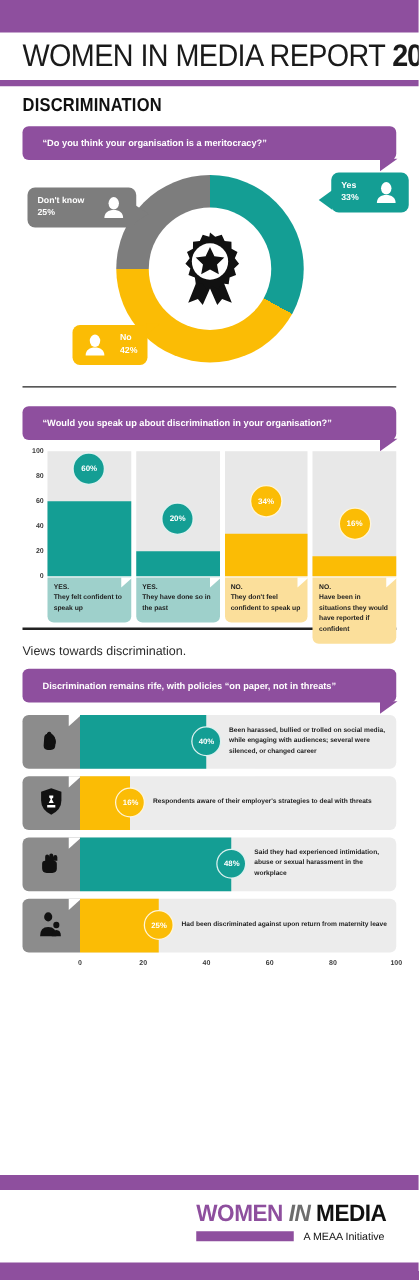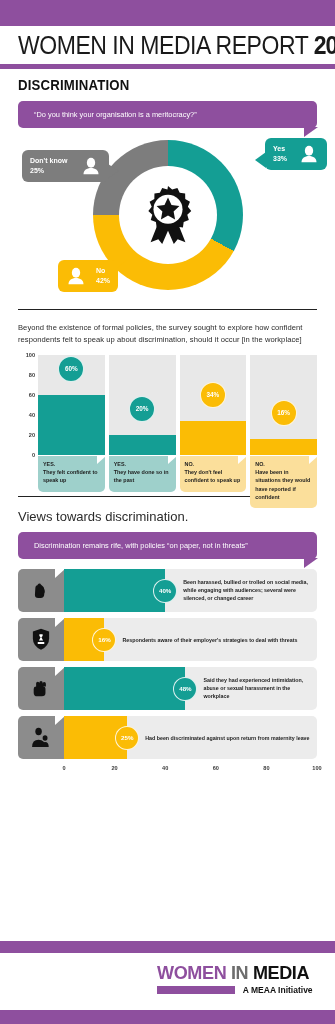--- a/index.html
+++ b/index.html
@@ -34,21 +34,21 @@
     transform-origin: left center; white-space: nowrap;
   }
   .intro {
     font-size: 7.6px; line-height: 1.55; color: #2b2b2b;
     margin-top: 5px; letter-spacing: 0.05px;
   }
 
   
   .banner {
     position: relative; background: #8e4f9e; color: #fff;
-    font-size: 7.4px; font-weight: 400;
+    font-size: 7.4px; font-weight: 700;
     border-radius: 5px 5px 5px 5px;
     padding: 9px 10px 9px 16px; margin-top: 8px;
     width: 100%;
   }
   .banner::after {
     content: ""; position: absolute; right: -1px; bottom: -9px;
     width: 0; height: 0;
     border-left: 14px solid #8e4f9e;
     border-bottom: 10px solid transparent;
   }
@@ -125,21 +125,21 @@
   }
   .vlab::after {
     content: ""; position: absolute; right: -1px; top: 0;
     width: 0; height: 0; border-left: 9px solid #fff;
     border-bottom: 8px solid transparent;
   }
   .vlab .hd { display: block; }
 
   
   .views-wrap { padding: 0 18px; margin-top: 12px; }
-  .views-note { font-size: 13px; color: #2b2b2b; }
+  .views-note { font-size: 10px; color: #2b2b2b; }
 
   
   .hrows { margin: 10px 18px 0 18px; }
   .hrow { position: relative; display: flex; align-items: stretch;
           height: 43px; margin-bottom: 6px; }
   .hicon {
     position: relative; width: 46px; background: #8c8c8c; flex: none;
     border-radius: 5px 0 0 5px; display: flex;
     align-items: center; justify-content: center;
   }
@@ -173,25 +173,25 @@
   .footer { position: absolute; left: 0; bottom: 0; width: 100%; }
   .logo-band { background: #fff; padding: 10px 0 12px 0; text-align: right; }
   .logo-inner { display: inline-block; text-align: left; padding-right: 18px; }
   .logo-line1 {
     font-size: 19px; font-weight: 700; letter-spacing: -0.4px;
     white-space: nowrap; line-height: 1;
     font-family: "Liberation Sans Narrow", "Liberation Sans", sans-serif;
     transform: scaleX(0.95); transform-origin: left center;
   }
   .logo-w { color: #8e4f9e; }
-  .logo-i { color: #6d6d6d; }
+  .logo-i { color: #6d6d6d; font-style: italic; }
   .logo-m { color: #111; }
   .logo-line2 { display: flex; align-items: center; margin-top: 3px; }
   .logo-swatch { width: 78px; height: 8px; background: #8e4f9e; }
-  .logo-tag { font-size: 8.5px; color: #111; margin-left: 8px; font-weight: 700; text-align: right; }
+  .logo-tag { font-size: 8.5px; color: #111; margin-left: 8px; font-weight: 400; text-align: right; }
 </style>
 </head>
 <body>
 
 <div class="page">
 
   <div class="bar-purple top-bar"></div>
 
   <div class="header-wrap">
     <div class="report-title"><span>WOMEN IN MEDIA REPORT</span> <span class="yr">2016</span></div>
@@ -249,21 +249,23 @@
       <span class="txt">
         <span>No</span><br>
         <span>42%</span>
       </span>
     </div>
   </div>
 
   <div class="divider"></div>
 
   <div class="sec-wrap">
-    <div class="intro">Beyond the existence of formal policies, the survey sought to explore how confident respondents felt to speak up about discrimination, should it occur [in the workplace]</div>
+    <div class="banner">
+      <span>“Would you speak up about discrimination in your organisation?”</span>
+    </div>
   </div>
 
   <div class="vchart">
     <div class="vaxis" id="v-axis">
         <span style="top: 100%;">0</span>
         <span style="top: 80%;">20</span>
         <span style="top: 60%;">40</span>
         <span style="top: 40%;">60</span>
         <span style="top: 20%;">80</span>
         <span style="top: 0%;">100</span>

